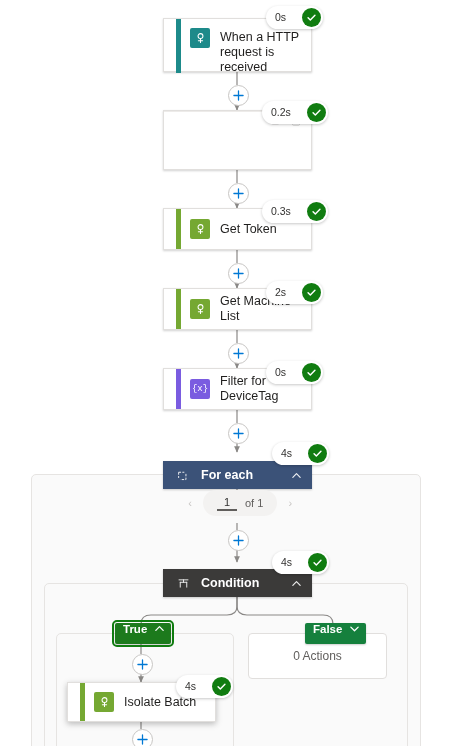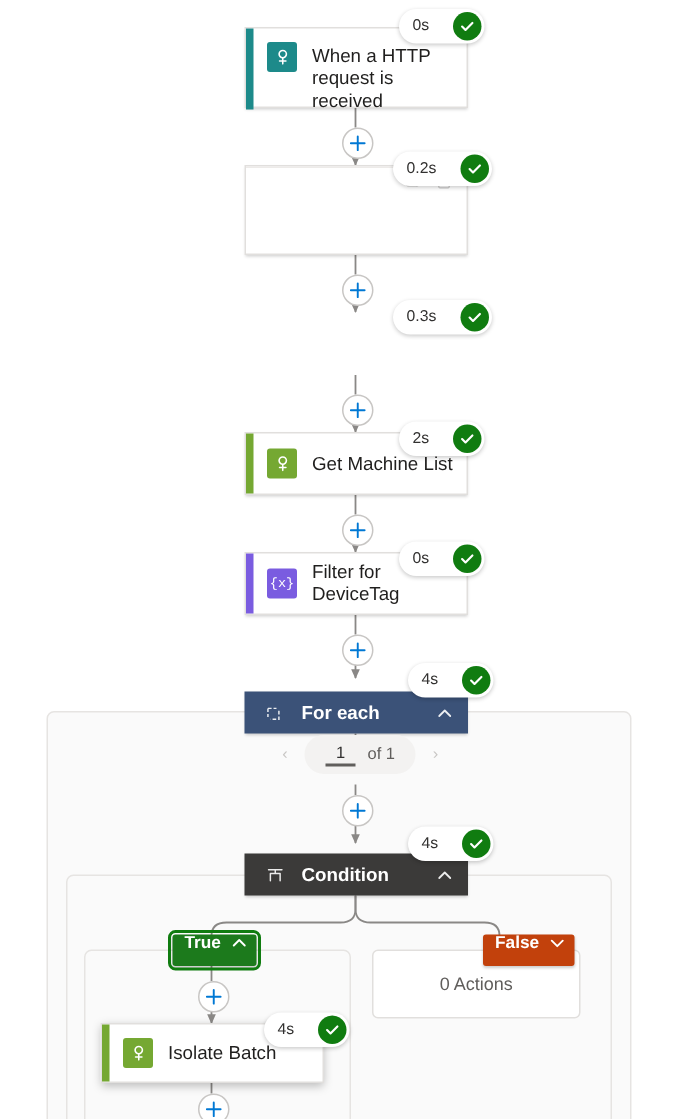--- a/index.html
+++ b/index.html
@@ -18,21 +18,21 @@
 
   
   .card{
     position:absolute;
     background:#ffffff;
     border:1px solid #e1dfdd;
     box-shadow:0 1px 2px rgba(0,0,0,.18);
     box-sizing:border-box;
     display:flex;flex-direction:column;
   }
-  .card .row{display:flex;align-items:center;height:40px;padding-left:0;}
+  .card .row{display:flex;align-items:center;height:40px;padding-left:12px;}
   .accent{width:5px;align-self:stretch;flex:0 0 5px;}
   .ico{
     width:20px;height:20px;margin-left:9px;flex:0 0 20px;
     border-radius:2px;display:flex;align-items:center;justify-content:center;
     color:#fff;font-size:11px;line-height:1;
   }
   .ico svg{display:block;}
   .ttl{margin-left:10px;font-size:12.5px;color:#201f1e;line-height:15px;padding-right:8px;}
   .cardfoot{
     border-top:1px solid #edebe9;height:20px;
@@ -206,20 +206,32 @@
           <path d="M3 8.3 L6.3 11.6 L13 4.8" stroke="#fff" stroke-width="2.1" fill="none" stroke-linecap="round" stroke-linejoin="round"></path>
         </svg>
     </span>
   </div>
   <div class="plus" style="left:228px;top:183px;">
     <svg width="11" height="11" viewBox="0 0 12 12">
         <path d="M6 1 V11 M1 6 H11" stroke="#0078d4" stroke-width="1.4" stroke-linecap="round"></path>
       </svg>
   </div>
 
+  <div class="card" style="left:163px;top:208px;width:149px;height:42px;">
+    <div class="row">
+      <div class="accent" style="background:#75a832;"></div>
+      <div class="ico" style="background:#75a832;">
+        <svg width="13" height="13" viewBox="0 0 16 16">
+            <circle cx="8" cy="5" r="3" fill="none" stroke="#fff" stroke-width="1.3"></circle>
+            <path d="M8 8.2 V13 M5.4 10.7 H10.6" stroke="#fff" stroke-width="1.3" fill="none" stroke-linecap="round"></path>
+          </svg>
+      </div>
+      <div class="ttl">Get Token</div>
+    </div>
+  </div>
   <div class="pill" style="left:262px;top:200px;">
     <span class="dur">0.3s</span>
     <span class="chk">
       <svg width="11" height="11" viewBox="0 0 16 16">
           <path d="M3 8.3 L6.3 11.6 L13 4.8" stroke="#fff" stroke-width="2.1" fill="none" stroke-linecap="round" stroke-linejoin="round"></path>
         </svg>
     </span>
   </div>
   <div class="plus" style="left:228px;top:263px;">
     <svg width="11" height="11" viewBox="0 0 12 12">
@@ -337,21 +349,21 @@
 
   <div class="branch sel" style="left:115px;top:623px;background:#1c7a1c;">
     <span>True</span>
     <span class="bcv">
       <svg width="11" height="11" viewBox="0 0 12 12">
           <path d="M2 8 L6 4 L10 8" fill="none" stroke="#fff" stroke-width="1.4" stroke-linecap="round" stroke-linejoin="round"></path>
         </svg>
     </span>
   </div>
 
-  <div class="branch" style="left:305px;top:623px;background:#c2410c;margin-left:17px;">
+  <div class="branch" style="left:305px;top:623px;background:#15803d;">
     <span>False</span>
     <span class="bcv">
       <svg width="11" height="11" viewBox="0 0 12 12">
           <path d="M2 4.5 L6 8.5 L10 4.5" fill="none" stroke="#fff" stroke-width="1.4" stroke-linecap="round" stroke-linejoin="round"></path>
         </svg>
     </span>
   </div>
 
   <div class="emptybox" style="left:248px;top:633px;width:139px;height:46px;">
     <span>0 Actions</span>

